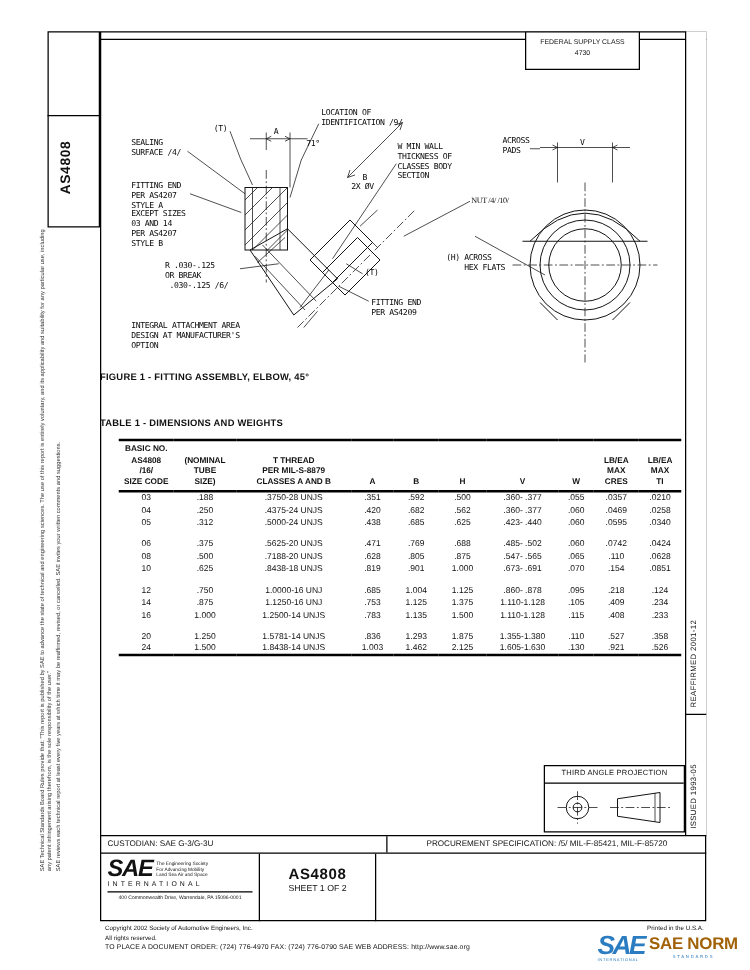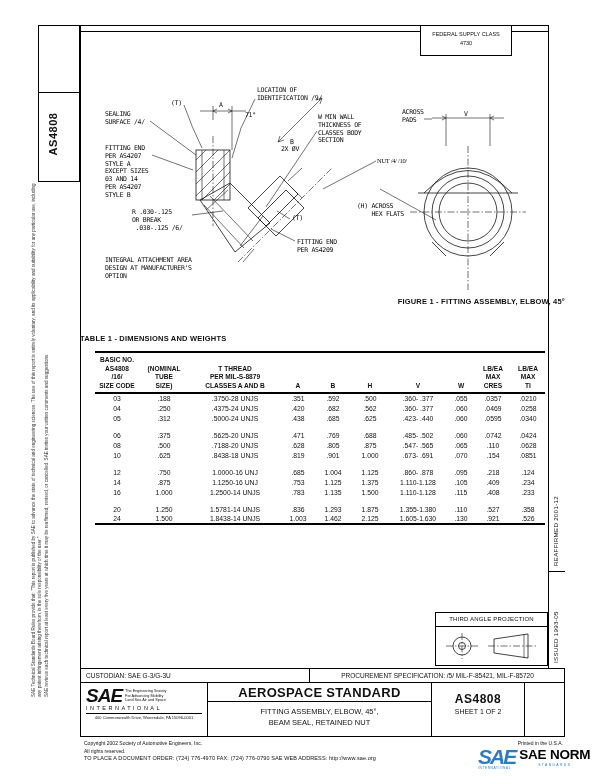--- a/index.html
+++ b/index.html
@@ -15,21 +15,21 @@
   .tab-text{left:47px;top:174px;width:80px;font-weight:700;font-size:11px;letter-spacing:.5px;transform:rotate(-90deg);transform-origin:0 0;text-align:center}
   .right-strip{left:548px;top:25px;width:17px;height:643px;border-left:1px solid #000;background:#fff}
   .strip-div{left:548px;top:571px;width:17px;height:1px;background:#000}
   .vtext{transform:rotate(-90deg);transform-origin:0 0;font-size:6.2px;letter-spacing:.3px;white-space:nowrap}
   .reaffirmed{left:552px;top:566px;width:130px}
   .issued{left:552px;top:663px;width:92px}
   .disclaimer{left:31px;top:697px;width:515px;transform:rotate(-90deg);transform-origin:0 0;font-size:4.6px;line-height:1.4;color:#333;white-space:pre-line}
   
   .fig-svg{left:80px;top:80px}
   .fig-label{position:absolute;font-family:"DejaVu Sans Mono",monospace;font-size:6.5px;line-height:1.2;letter-spacing:-.3px;white-space:pre;color:#0a0a0a}
-  .fig-caption{left:80px;top:297px;width:485px;text-align:right;font-size:7.5px;font-weight:700;letter-spacing:.2px}
+  .fig-caption{left:80px;top:297px;width:485px;text-align:left;font-size:7.5px;font-weight:700;letter-spacing:.2px}
   .table-title{left:80px;top:334px;width:485px;text-align:left;font-size:7.5px;font-weight:700;letter-spacing:.2px}
   
   .dim-table-wrap{left:95px;top:351px;width:450px}
   table{border-collapse:collapse;table-layout:fixed;width:450px;border-top:2px solid #000;border-bottom:2px solid #000}
   th{font-weight:700;font-size:6.6px;line-height:1.3;vertical-align:bottom;text-align:center;padding:3px 0 2px;white-space:pre-line;border-bottom:2.5px solid #000}
   td{font-size:6.8px;text-align:center;height:10px;padding:0;white-space:nowrap}
   tr.gap td{height:7px}
   
   .proj-box{left:435px;top:612px;width:113px;height:54px;border:1px solid #000}
   .proj-title{border-bottom:1px solid #000;height:14px;text-align:center;font-size:6px;padding-top:3px;letter-spacing:.2px}
@@ -384,44 +384,36 @@
   <div class="tb-logo">
     <div class="sae-row">
       <div class="sae-word">SAE</div>
       <div class="sae-tag" style="white-space:pre-line">The Engineering Society
 For Advancing Mobility
 Land Sea Air and Space</div>
     </div>
     <div class="sae-intl">INTERNATIONAL</div>
     <div class="sae-addr">400 Commonwealth Drive, Warrendale, PA 15096-0001</div>
   </div>
-  <div class="tb-center">
-    <div class="aero-std">AEROSPACE STANDARD</div>
-    <div class="rule"></div>
-    <div class="doc-title">
-      <div>FITTING ASSEMBLY, ELBOW, 45°,</div>
-      <div>BEAM SEAL, RETAINED NUT</div>
-    </div>
-  </div>
   <div class="tb-as">
     <div class="as-num">AS4808</div>
     <div class="as-sheet">SHEET 1 OF 2</div>
   </div>
   <div class="tb-empty"></div>
 </div>
 
 <div class="abs copyright">
   <div>Copyright 2002 Society of Automotive Engineers, Inc.</div>
   <div>All rights reserved.</div>
 </div>
 <div class="abs printed">Printed in the U.S.A.</div>
 <div class="abs order-line">TO PLACE A DOCUMENT ORDER:   (724) 776-4970       FAX: (724) 776-0790       SAE WEB ADDRESS:  http://www.sae.org</div>
 
 <div class="abs norm">
   <div class="norm-sae norm-blue" style="color: rgb(43, 124, 192);">
     <span>SAE</span>
     <div class="norm-intl">INTERNATIONAL</div>
   </div>
   <div class="norm-right">
-    <div class="norm-name norm-blue" style="color: #000000;">SAE NORM</div>
+    <div class="norm-name norm-blue" style="color: #a16207;">SAE NORM</div>
     <div class="norm-sub norm-blue" style="color: rgb(43, 124, 192);">STANDARDS</div>
   </div>
 </div>
 
 </body></html>

